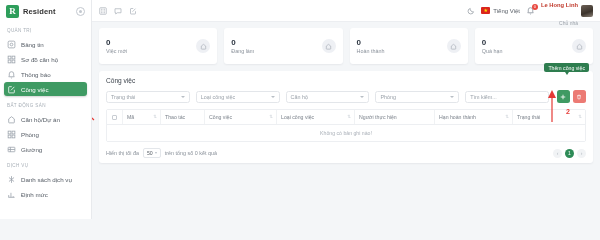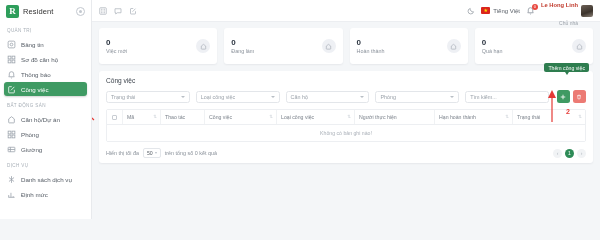--- a/index.html
+++ b/index.html
@@ -16,21 +16,21 @@
     width: 92px; height: 219px; background: #ffffff;
     border-right: 1px solid #e8eaed; flex: 0 0 92px;
     position: relative; z-index: 5;
   }
   .brand { display: flex; align-items: center; height: 22px; padding: 0 6px; gap: 4px; }
   .brand-mark {
     width: 13px; height: 13px; background: #2e9e5b; border-radius: 2px;
     color: #fff; font-size: 9px; font-weight: bold; line-height: 13px; text-align: center;
     font-family: "Liberation Serif", serif;
   }
-  .brand-name { font-size: 7.5px; font-weight: normal; color: #333; letter-spacing: .1px; }
+  .brand-name { font-size: 7.5px; font-weight: bold; color: #333; letter-spacing: .1px; }
   .brand-collapse {
     margin-left: auto; width: 9px; height: 9px; border: 1px solid #c3c8cf;
     border-radius: 50%; position: relative;
   }
   .brand-collapse::after{
     content:""; position:absolute; left:2px; top:2px; width:3px; height:3px;
     border-radius:50%; background:#c3c8cf;
   }
 
   .nav-group-title {

